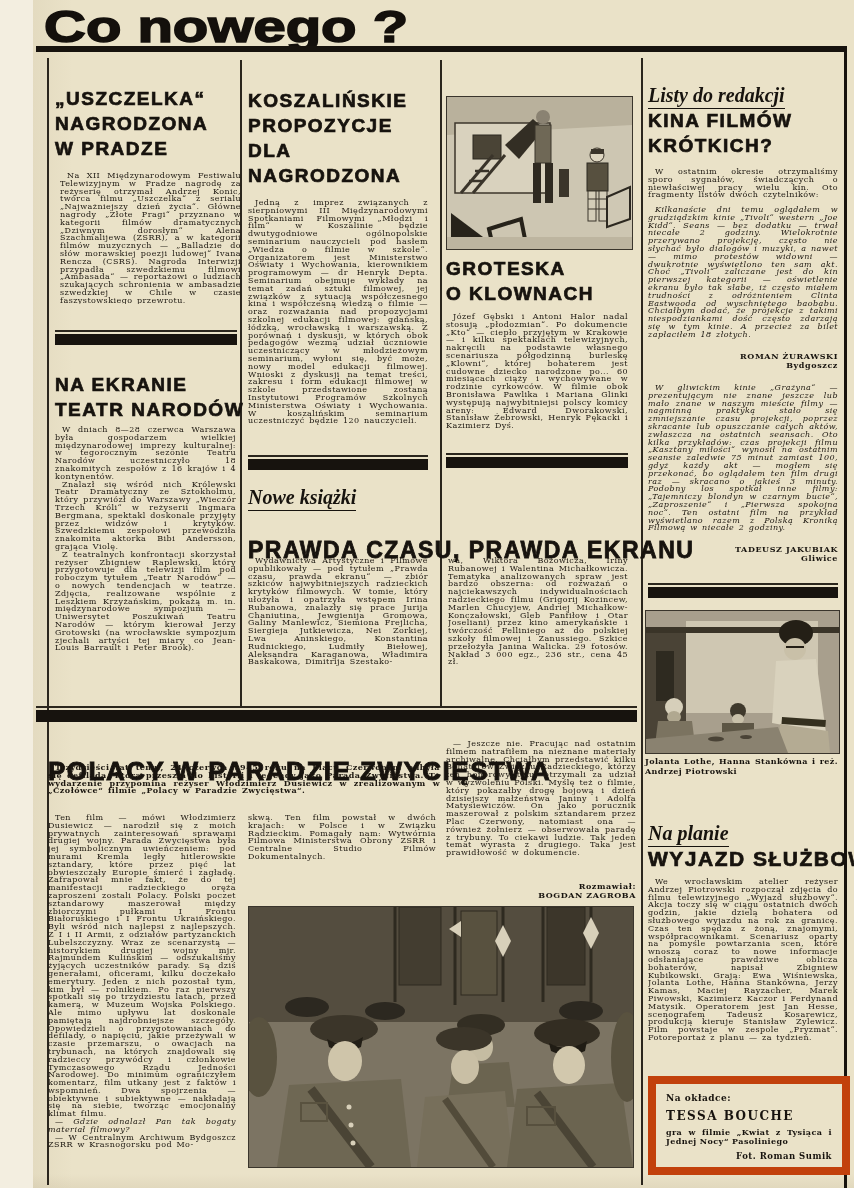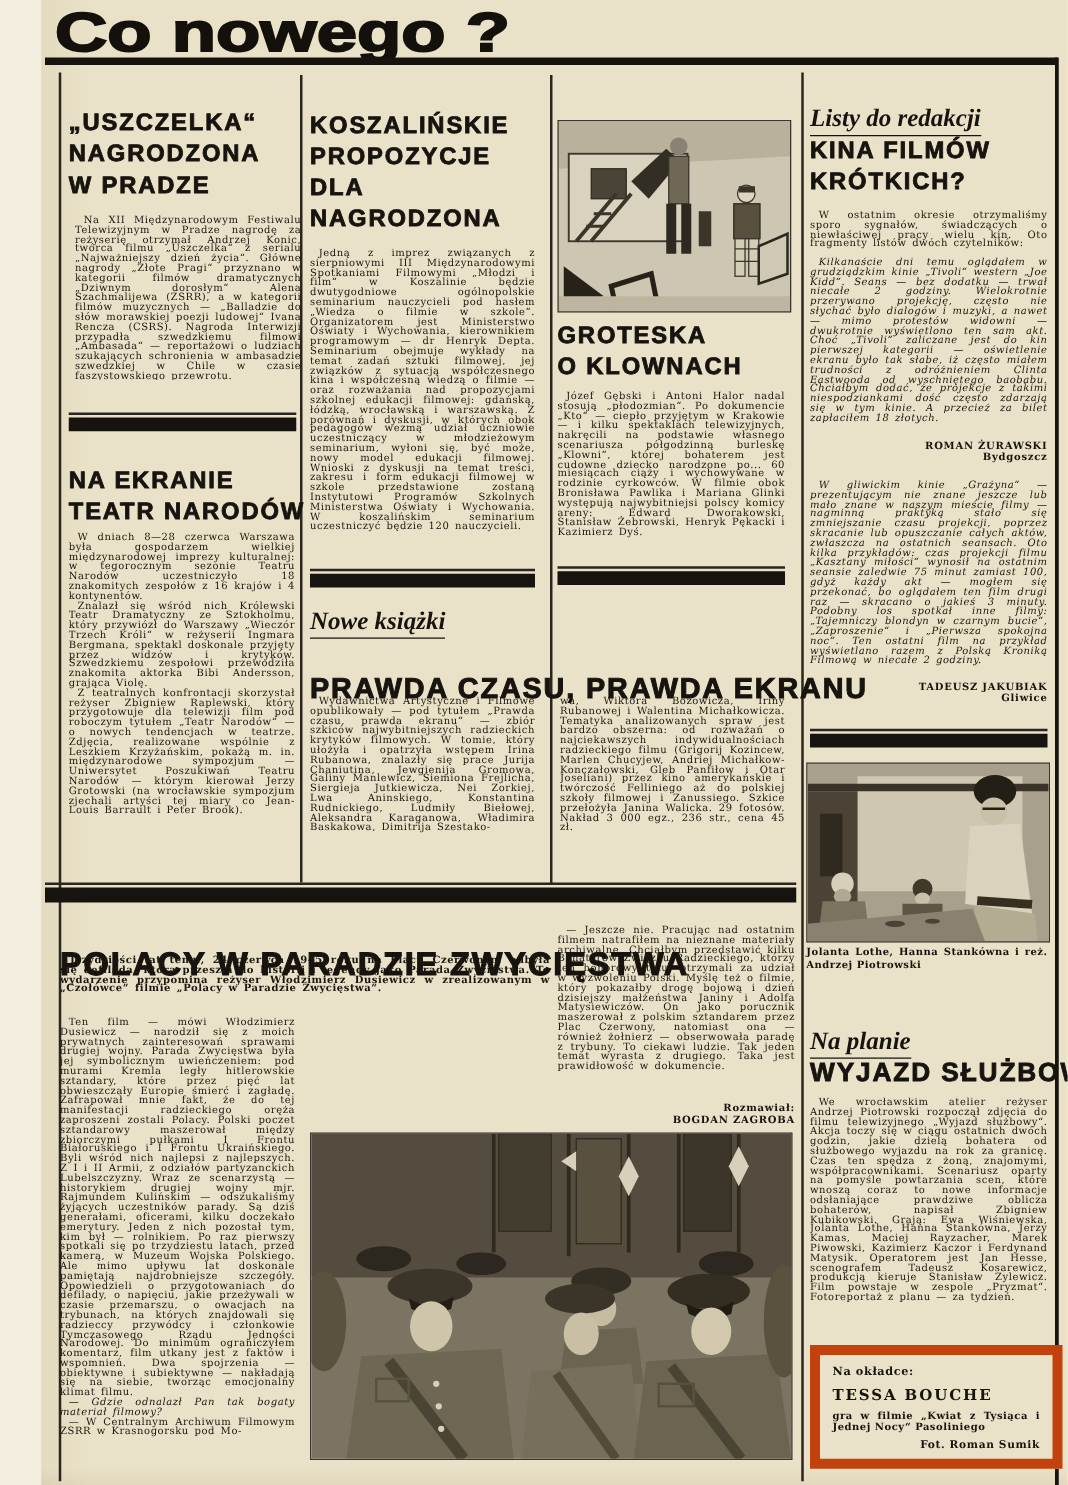--- a/index.html
+++ b/index.html
@@ -198,23 +198,24 @@
 
 <div class="hair" style="left:36px;top:706px;width:601px;"></div>
 <div class="bar" style="left:36px;top:710px;width:601px;height:12px;"></div>
 <div class="abs headline h-big" style="left:48px;top:728px;">POLACY W PARADZIE ZWYCIĘSTWA</div>
 <div class="txt bd" style="left:48px;top:764px;width:392px;height:46px;">
   <p>Trzydzieści lat temu, 24 czerwca 1945 roku na Placu Czerwonym odbyła się defilada, która przeszła do historii i legendy jako Parada Zwycięstwa. To wydarzenie przypomina reżyser Włodzimierz Dusiewicz w zrealizowanym w „Czołówce“ filmie „Polacy w Paradzie Zwycięstwa“.</p>
 </div>
 <div class="txt" style="left:48px;top:814px;width:188px;height:354px;">
   <p>Ten film — mówi Włodzimierz Dusiewicz — narodził się z moich prywatnych zainteresowań sprawami drugiej wojny. Parada Zwycięstwa była jej symbolicznym uwieńczeniem: pod murami Kremla legły hitlerowskie sztandary, które przez pięć lat obwieszczały Europie śmierć i zagładę. Zafrapował mnie fakt, że do tej manifestacji radzieckiego oręża zaproszeni zostali Polacy. Polski poczet sztandarowy maszerował między zbiorczymi pułkami I Frontu Białoruskiego i I Frontu Ukraińskiego. Byli wśród nich najlepsi z najlepszych. Z I i II Armii, z odziałów partyzanckich Lubelszczyzny. Wraz ze scenarzystą — historykiem drugiej wojny mjr. Rajmundem Kulińskim — odszukaliśmy żyjących uczestników parady. Są dziś generałami, oficerami, kilku doczekało emerytury. Jeden z nich pozostał tym, kim był — rolnikiem. Po raz pierwszy spotkali się po trzydziestu latach, przed kamerą, w Muzeum Wojska Polskiego. Ale mimo upływu lat doskonale pamiętają najdrobniejsze szczegóły. Opowiedzieli o przygotowaniach do defilady, o napięciu, jakie przeżywali w czasie przemarszu, o owacjach na trybunach, na których znajdowali się radzieccy przywódcy i członkowie Tymczasowego Rządu Jedności Narodowej. Do minimum ograniczyłem komentarz, film utkany jest z faktów i wspomnień. Dwa spojrzenia — obiektywne i subiektywne — nakładają się na siebie, tworząc emocjonalny klimat filmu.</p>
   <p class="it">— Gdzie odnalazł Pan tak bogaty materiał filmowy?</p>
-  <p>— W Centralnym Archiwum Filmowym ZSRR w Krasnogorsku pod Mo-</p>
+  <p>— W Centralnym Archiwum Bydgoszcz ZSRR w Krasnogorsku pod Mo-</p>
 </div>
 <div class="txt" style="left:248px;top:814px;width:188px;height:92px;">
+  <p style="text-indent:0;">skwą. Ten film powstał w dwóch krajach: w Polsce i w Związku Radzieckim. Pomagały nam: Wytwórnia Filmowa Ministerstwa Obrony ZSRR i Centralne Studio Filmów Dokumentalnych.</p>
 </div>
 <div class="txt" style="left:446px;top:740px;width:190px;height:138px;">
   <p>— Jeszcze nie. Pracując nad ostatnim filmem natrafiłem na nieznane materiały archiwalne. Chciałbym przedstawić kilku Bohaterów Związku Radzieckiego, którzy ten honorowy tytuł otrzymali za udział w wyzwoleniu Polski. Myślę też o filmie, który pokazałby drogę bojową i dzień dzisiejszy małżeństwa Janiny i Adolfa Matysiewiczów. On jako porucznik maszerował z polskim sztandarem przez Plac Czerwony, natomiast ona — również żołnierz — obserwowała paradę z trybuny. To ciekawi ludzie. Tak jeden temat wyrasta z drugiego. Taka jest prawidłowość w dokumencie.</p>
 </div>
 <div class="sig" style="left:446px;top:882px;width:190px;">
   <div>Rozmawiał:</div>
   <div>BOGDAN ZAGROBA</div>
 </div>
 
 <div class="photo" style="left:248px;top:906px;width:384px;height:260px;">

